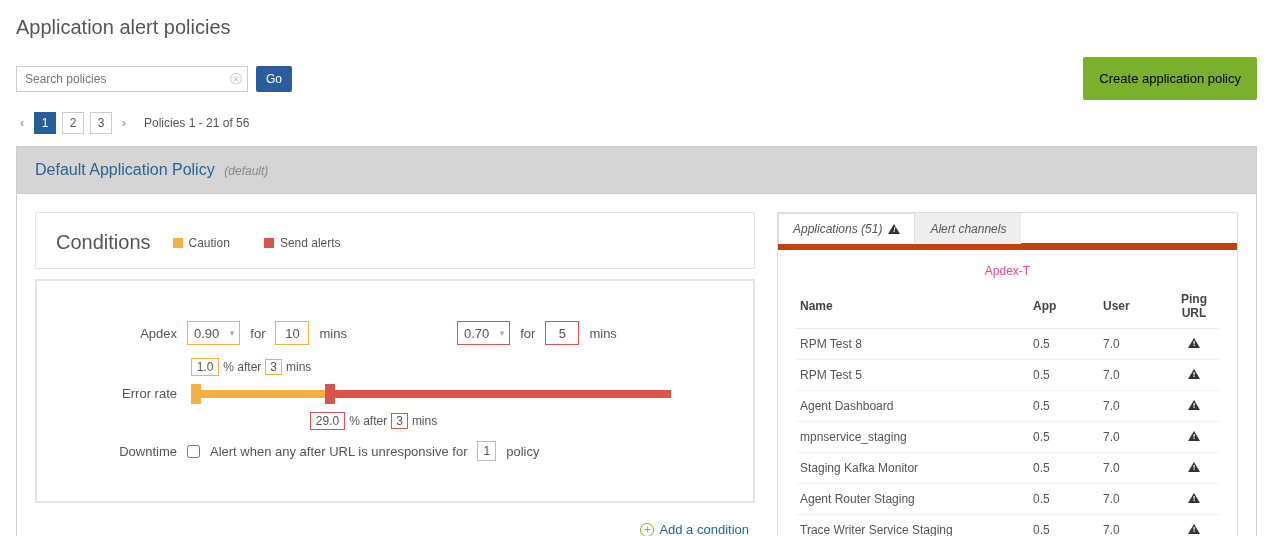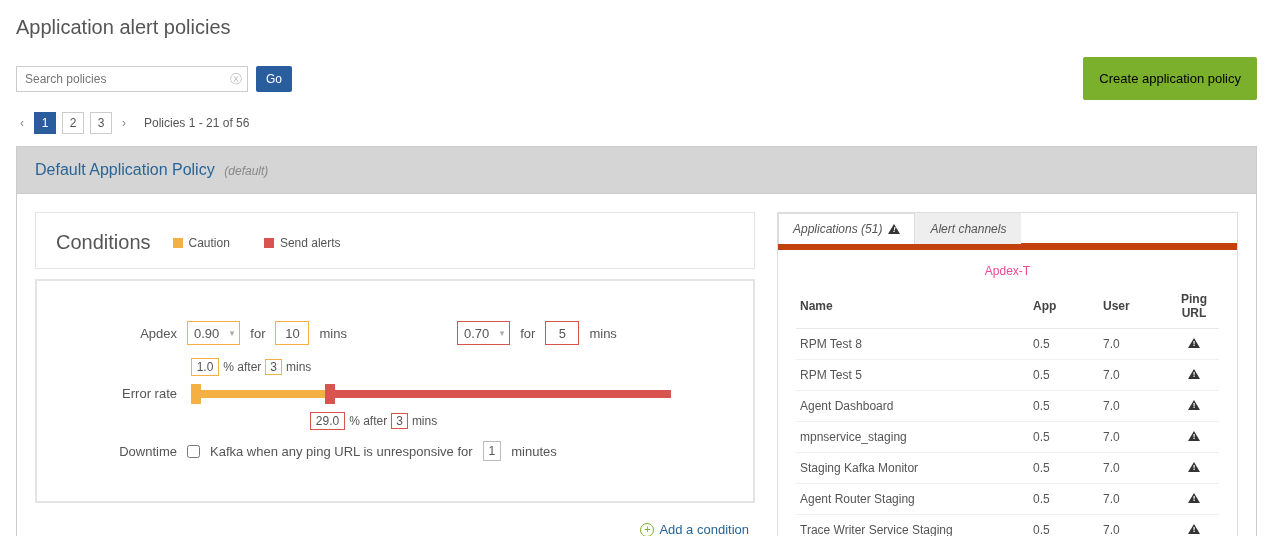--- a/index.html
+++ b/index.html
@@ -180,23 +180,23 @@
                   <span>% after</span>
                   <span class="dur red">3</span>
                   <span>mins</span>
                 </div>
               </div>
             </div>
 
             <div class="downtime-row">
               <span class="lbl">Downtime</span>
               <input type="checkbox" style="">
-              <span>Kafka when any ping URL is unresponsive for</span>
+              <span>Alert when any after URL is unresponsive for</span>
               <span class="minbox">1</span>
-              <span>minutes</span>
+              <span>policy</span>
             </div>
 
           </div>
         </div>
 
         <div class="add-cond-row">
           <a href="#">
             <span class="plus-icon">+</span>
             <span>Add a condition</span>
           </a>

